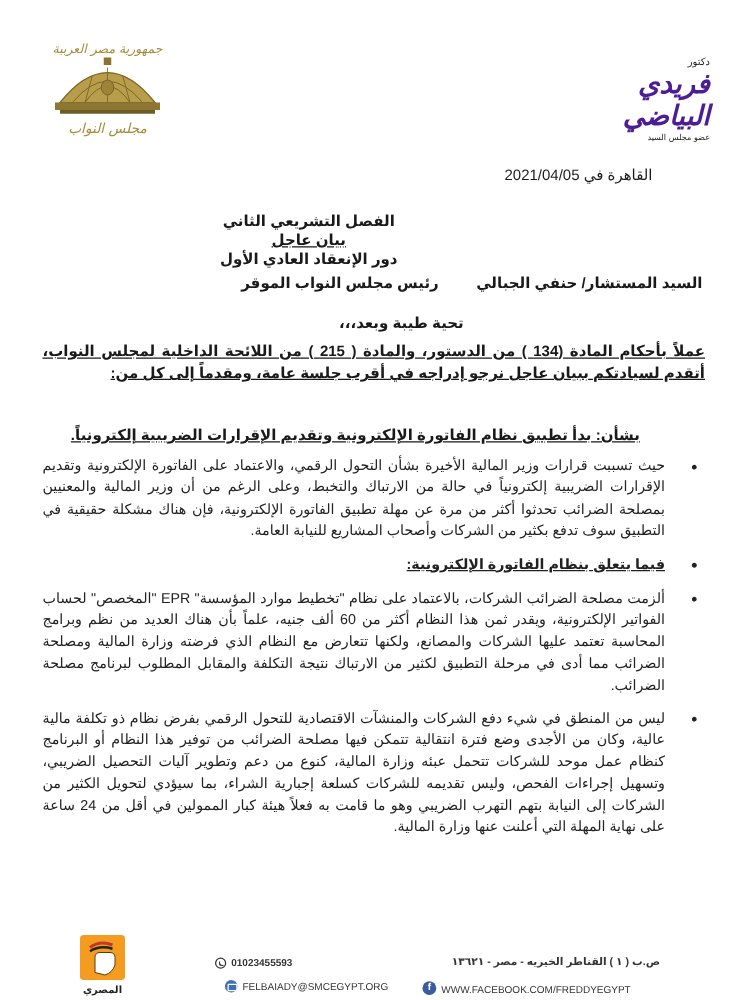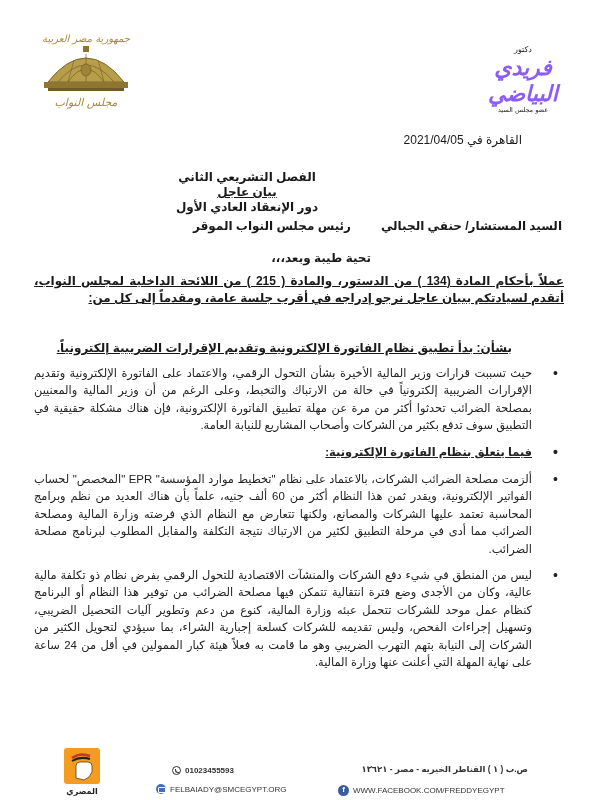--- a/index.html
+++ b/index.html
@@ -2,23 +2,23 @@
 <html><head>
   <meta charset="utf-8">
   <style>
     * { box-sizing: border-box; margin: 0; padding: 0; }
     html, body { width: 602px; height: 800px; background: #ffffff; overflow: hidden; }
     body { position: relative; font-family: "Liberation Sans", "DejaVu Sans", sans-serif; color: #1a1a1a; }
     .page { position: absolute; left: 0; top: 0; width: 602px; height: 600px; background: #fff; }
 
     
     .logo-parliament { position: absolute; left: 38px; top: 26px; width: 96px; height: 90px; }
-    .logo-sig { position: absolute; left: 478px; top: 45px; width: 90px; height: 70px; text-align: center; direction: rtl; }
+    .logo-sig { position: absolute; left: 478px; top: 45px; width: 90px; height: 70px; direction: rtl; }
     .sig-small { font-family: "DejaVu Serif", serif; font-size: 8px; color: #222; display: block; }
-    .sig-name { font-family: "DejaVu Serif", serif; font-size: 22px; font-weight: bold; color: #8b5cf6; display: block; line-height: 26px; font-style: italic; letter-spacing: -1px; }
+    .sig-name { font-family: "DejaVu Serif", serif; font-size: 22px; font-weight: bold; color: #4c1d95; display: block; line-height: 26px; font-style: italic; letter-spacing: -1px; }
     .sig-title { font-family: "DejaVu Serif", serif; font-size: 6.5px; color: #222; display: block; }
 
     .date { position: absolute; right: 80px; top: 133px; font-size: 12px; direction: rtl; }
     .heading-block { position: absolute; right: 255px; top: 170px; width: 200px; text-align: center; direction: rtl; font-weight: bold; font-size: 12px; line-height: 15px; }
     .heading-block .line { display: block; }
     .heading-block .u { text-decoration: underline; }
 
     .addressee { position: absolute; right: 40px; top: 219px; direction: rtl; font-weight: bold; font-size: 12px; white-space: nowrap; }
     .addressee .gap { display: inline-block; width: 30px; }
     .greeting { position: absolute; right: 231px; top: 251px; direction: rtl; font-weight: bold; font-size: 12px; margin-left: 48px; }
@@ -31,23 +31,23 @@
 
     .bullets { position: absolute; right: 40px; top: 365px; width: 528px; direction: rtl; }
     .bullet { position: relative; padding-right: 30px; font-size: 11.4px; line-height: 17.4px; text-align: justify; margin-bottom: 9px; color: #222; }
     .bullet::before { content: "\2022"; position: absolute; right: 4px; top: 0; font-size: 14px; }
     .bullet.heading { font-weight: bold; text-decoration: underline; margin-bottom: 10px; }
     .bullet.heading::before { text-decoration: none; }
 
     
     .footer { position: absolute; left: 0; top: 740px; width: 602px; height: 60px; }
     .footer-logo { position: absolute; left: 62px; top: 8px; width: 40px; height: 50px; }
-    .contact { position: absolute; font-size: 8px; color: #333; white-space: nowrap; display: flex; align-items: center; gap: 4px; }
+    .contact { position: absolute; font-size: 8px; color: #333; white-space: nowrap; display: flex; align-items: flex-end; gap: 4px; }
     .contact.phone { left: 172px; top: 26px; font-weight: bold; }
-    .contact.email { left: 156px; top: 44px; }
+    .contact.email { left: 180px; top: 44px; }
     .contact.facebook { left: 338px; top: 45px; }
     .contact.address { right: 74px; top: 24px; direction: rtl; font-size: 8.5px; font-weight: bold; }
     .ic-circle { width: 10px; height: 10px; border-radius: 50%; display: inline-block; position: relative; }
     .ic-phone { border: 1px solid #333; width: 9px; height: 9px; }
     .ic-phone::after { content: ""; position: absolute; left: 2px; top: 2px; width: 3px; height: 3px; border-left: 1px solid #333; border-bottom: 1px solid #333; border-radius: 0 0 0 3px; }
     .ic-email { background: #3f6fb7; }
     .ic-email::after { content: ""; position: absolute; left: 2px; top: 3px; width: 6px; height: 4px; border: 1px solid #fff; border-radius: 1px; }
     .ic-fb { background: #3b5d9e; color: #fff; font-size: 8px; font-weight: bold; text-align: center; line-height: 10px; width: 11px; height: 11px; }
   </style>
 </head>

